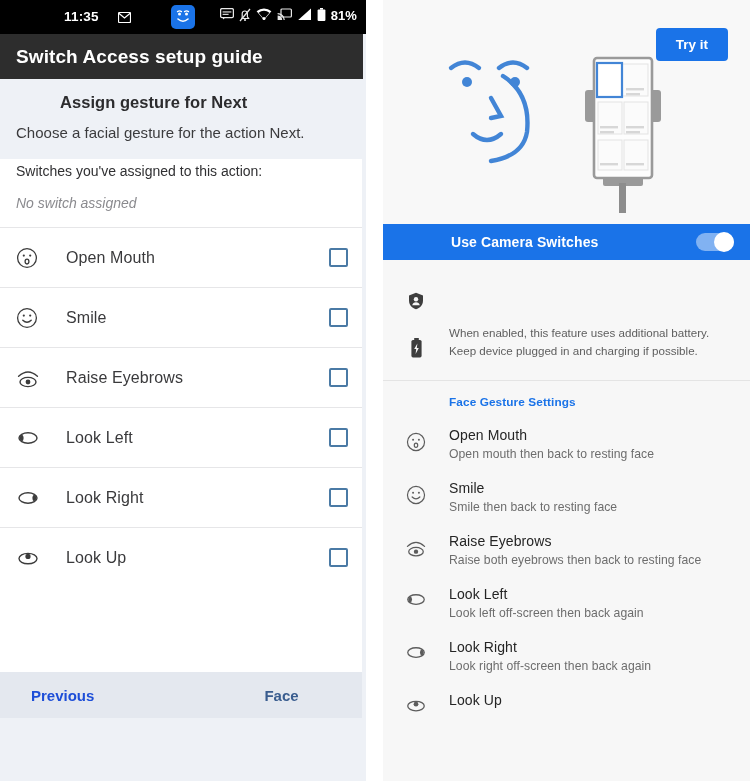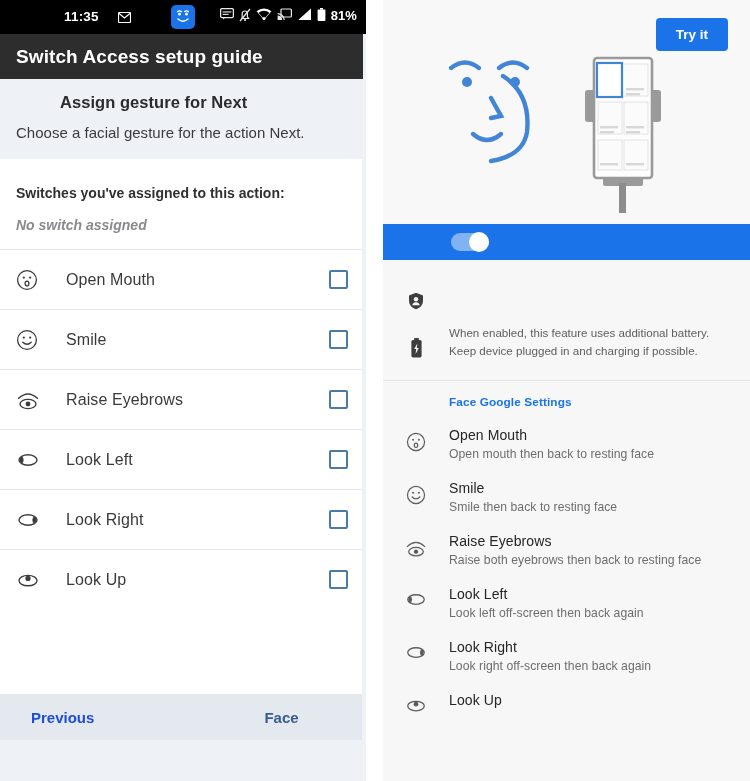--- a/index.html
+++ b/index.html
@@ -42,21 +42,21 @@
     padding-left: 16px;
     margin-right: 3px;
   }
   .toolbar-title { color: #fff; font-size: 19px; font-weight: bold; letter-spacing: 0.1px; }
 
   .assign-block { background: #eef1f6; padding: 14px 16px 18px 16px; }
   .assign-title { font-size: 16.5px; font-weight: bold; color: #2c2c2e; letter-spacing: 0.05px; margin-left: 44px; }
   .assign-sub { font-size: 15px; color: #3b3b3d; margin-top: 12px; letter-spacing: 0.02px; }
 
   .card { background: #fff; margin: 0 4px 0 0; }
-  .assigned-block { padding: 26px 16px 16px 16px; background:#fff;font-weight:bold; }
+  .assigned-block { padding: 4px 16px 16px 16px; background:#fff; }
   .assigned-label { font-size: 14px; color: #303032; }
   .assigned-value { font-size: 14px; color: #8a8a8e; font-style: italic; margin-top: 16px; }
 
   .glist { background: #fff; }
   .grow {
     display: flex; align-items: center;
     height: 60px;
     border-top: 1px solid #e6e6e8;
     padding: 0 14px 0 16px;
   }
@@ -79,21 +79,21 @@
   .gap { width: 17px; background: #fff; flex: 0 0 17px; }
   .right-panel {
     position: relative;
     width: 367px; height: 781px;
     background: #f7f7f7;
     overflow: hidden;
     flex: 0 0 367px;
   }
   .hero { position: relative; height: 224px; background: #f8f8f8; }
   .tryit {
-    position: absolute; right: 22px; top: 18px;
+    position: absolute; right: 22px; top: 28px;
     background: #1a73e8; color: #fff;
     font-size: 13.5px; font-weight: bold;
     padding: 9px 20px; border-radius: 4px;
     border: none;
   }
   .face-svg { position: absolute; left: 62px; top: 48px; }
   .phone-svg { position: absolute; left: 190px; top: 50px; }
 
   .bluebar {
     height: 36px; background: #1a73e8;
@@ -340,20 +340,21 @@
               <rect x="53" y="81" width="14" height="2.4"></rect>
             <rect x="27" y="113" width="18" height="2.4"></rect>
             <rect x="53" y="113" width="18" height="2.4"></rect>
           </g>
           <rect x="24" y="13" width="25" height="34" fill="#ffffff" stroke="#4285d6" stroke-width="2.2"></rect>
         </svg>
       </span>
     </div>
 
     <div class="bluebar">
+      <span class="bluebar-label">Use Camera Switches</span>
       <span class="toggle"></span>
     </div>
 
     <div class="info-wrap">
       <div class="inforow">
         <span class="ii">
           <svg width="16" height="18" viewBox="0 0 16 18">
               <path d="M8 0.8 L15 3.4 V8.6 C15 13.2 11.8 16.2 8 17.2 C4.2 16.2 1 13.2 1 8.6 V3.4 Z" fill="#3e3e3e"></path>
               <circle cx="8" cy="7.2" r="2.2" fill="#f7f7f7"></circle>
               <path d="M4.2 13.2 a3.9 3.9 0 0 1 7.6 0 Z" fill="#f7f7f7"></path>
@@ -365,21 +366,21 @@
           <svg width="13" height="20" viewBox="0 0 13 20">
               <rect x="4.2" y="0" width="4.6" height="2.2" fill="#3e3e3e"></rect>
               <rect x="1.4" y="2" width="10.2" height="17.4" rx="1.6" fill="#3e3e3e"></rect>
               <path d="M7.4 5.4 L4.2 11 H6.2 L5.6 16 L8.8 10 H6.8 Z" fill="#f7f7f7"></path>
             </svg>
         </span>
         <span class="itext">When enabled, this feature uses additional battery. Keep device plugged in and charging if possible.</span>
       </div>
     </div>
 
-    <div class="fgs-head">Face Google Settings</div>
+    <div class="fgs-head">Face Gesture Settings</div>
 
     <div>
 
       <div class="frow">
         <span class="fi">
           <svg width="20" height="20" viewBox="0 0 22 22">
               <circle cx="11" cy="11" r="9.4" fill="none" stroke="#5c5c5c" stroke-width="1.3"></circle>
               <circle cx="7.8" cy="8.6" r="1.1" fill="#5c5c5c"></circle>
               <circle cx="14.2" cy="8.6" r="1.1" fill="#5c5c5c"></circle>
               <ellipse cx="11" cy="14.6" rx="1.9" ry="2.4" fill="none" stroke="#5c5c5c" stroke-width="1.3"></ellipse>

